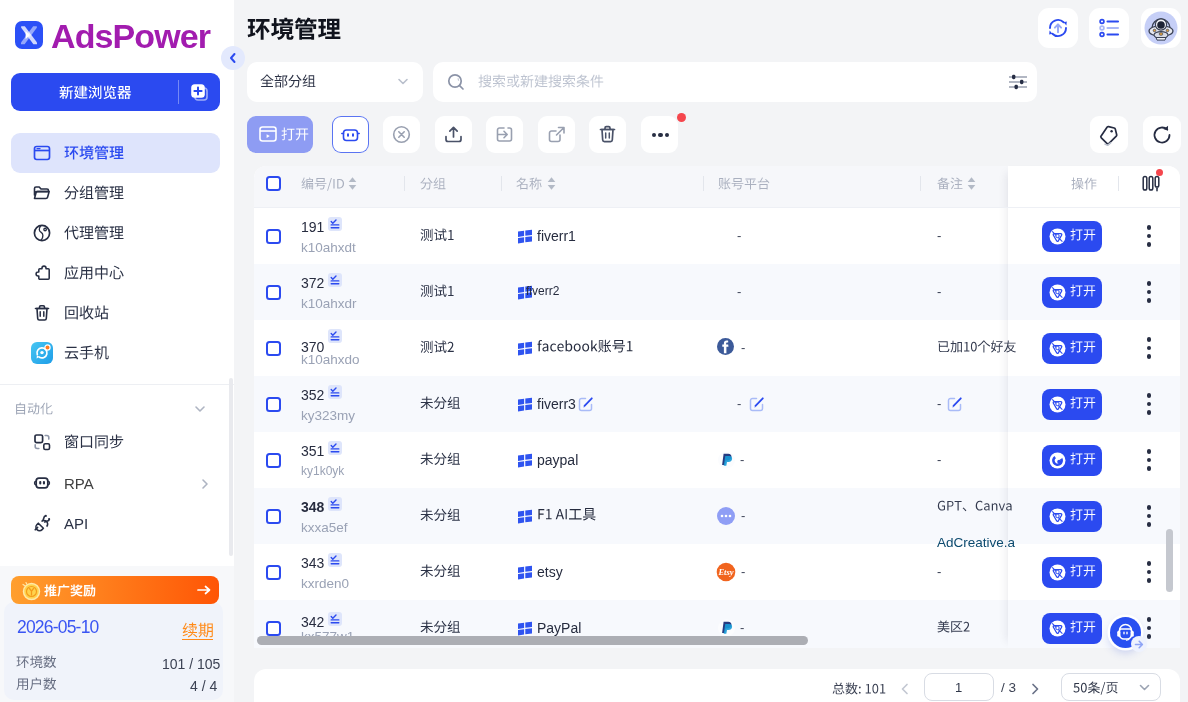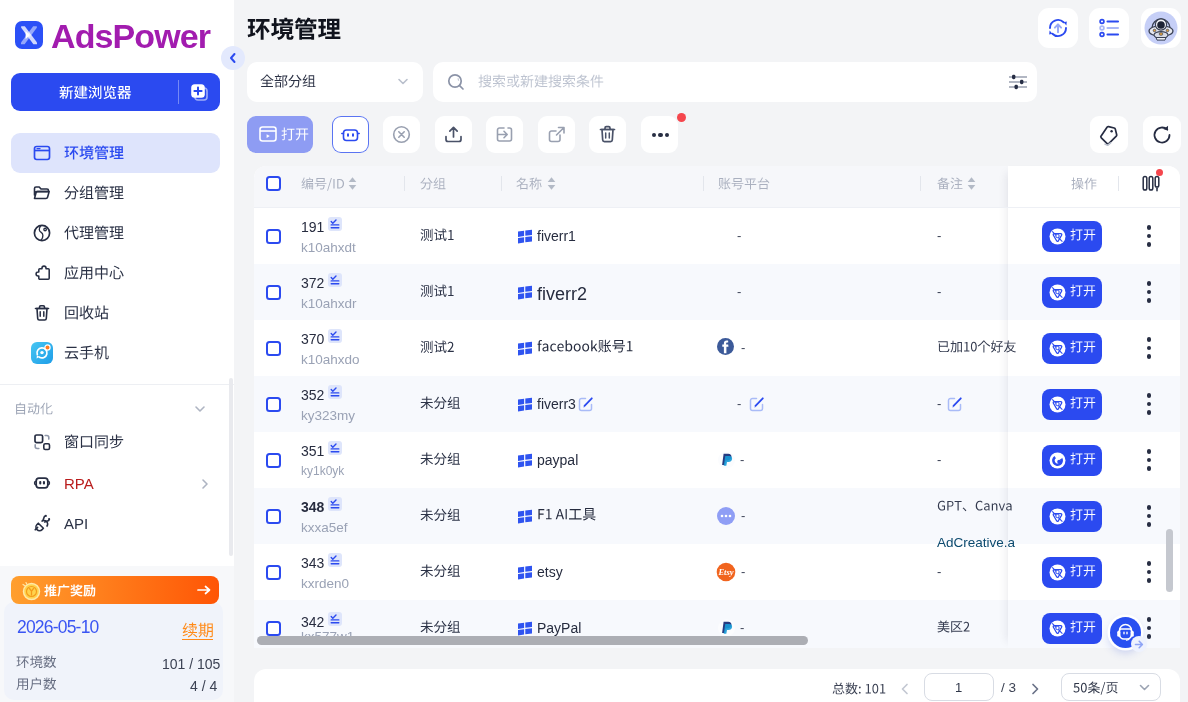--- a/index.html
+++ b/index.html
@@ -91,21 +91,21 @@
   </svg>
 <svg class="ab " style="left:64px;top:434px" width="61.0" height="16.8" viewBox="0 0 61.0 16.8">
     <path fill="#2a3145" d="M6.4 4.9C6.2 5.4 6 6 5.7 6.5H2V14.4H3.1V13.8H12V14.3H13.1V6.5H6.8C7.1 6.1 7.4 5.6 7.6 5.2ZM3.1 12.9V7.3H12V12.9ZM4 9 5.2 9.5C4.7 9.8 4.2 10.2 3.6 10.4C3.8 10.6 4 10.8 4.1 11C4.8 10.7 5.5 10.3 6 9.9C6.6 10.2 7.1 10.4 7.7 10.7C6.7 11.4 5.5 11.9 4.3 12.2C4.5 12.4 4.7 12.7 4.9 12.9C6.1 12.5 7.4 12 8.4 11.2C9.2 11.6 9.8 12 10.2 12.4L10.8 11.7C10.4 11.4 9.8 11 9.1 10.6C9.8 10 10.3 9.4 10.6 8.6L10.1 8.3L9.9 8.3H7.7L8.1 7.8L7.2 7.6C6.9 8.1 6.5 8.6 5.9 9C5.4 8.8 5 8.6 4.6 8.4ZM9.4 9C9.2 9.4 8.8 9.8 8.4 10.2C7.8 9.9 7.2 9.6 6.7 9.3L7.1 9ZM1.1 1.7V4.1H2.1V2.7H5.1C4.8 4 3.8 4.8 0.9 5.2C1.1 5.4 1.3 5.9 1.4 6.1C4.7 5.6 5.9 4.5 6.3 2.7H8.3V4.3C8.3 5.3 8.6 5.5 9.9 5.5C10.1 5.5 11.6 5.5 11.9 5.5C12.8 5.5 13.1 5.2 13.2 4H14.1V1.7H8.1V0.6H6.9V1.7ZM13 3.8C12.7 3.8 12.4 3.6 12.3 3.5C12.2 4.5 12.2 4.6 11.7 4.6C11.4 4.6 10.2 4.6 10 4.6C9.5 4.6 9.4 4.6 9.4 4.3V2.7H13Z M16.9 2.2V14H18.1V12.8H26.9V14H28.1V2.2ZM18.1 11.6V3.3H26.9V11.6Z M33.7 4V5H41.3V4ZM35.5 7.5H39.5V10.4H35.5ZM34.5 6.6V12.4H35.5V11.3H40.5V6.6ZM31.3 1.4V14.4H32.4V2.4H42.6V13C42.6 13.2 42.5 13.3 42.2 13.3C42 13.3 41.1 13.3 40.2 13.3C40.4 13.6 40.5 14.1 40.6 14.4C41.9 14.4 42.6 14.4 43.1 14.2C43.5 14 43.7 13.7 43.7 13V1.4Z M48.9 6.7C48.2 7.9 47 9 45.8 9.7C46.1 9.9 46.5 10.2 46.8 10.4C47.9 9.6 49.2 8.4 50.1 7.1ZM56.5 7.2C55.2 10.9 52.3 12.7 46.9 13.4C47.1 13.6 47.4 14.1 47.5 14.4C53.1 13.6 56.2 11.7 57.6 7.5ZM48.1 1.8V5.1H45.8V6.2H51.9V9.7C51.9 9.9 51.9 9.9 51.7 9.9C51.5 9.9 50.7 9.9 49.9 9.9C50.1 10.2 50.2 10.6 50.3 10.9C51.3 10.9 52.1 10.9 52.5 10.7C53 10.6 53.1 10.3 53.1 9.7V6.2H59.2V5.1H53.1V3.4H57.7V2.4H53.1V0.6H51.9V5.1H49.2V1.8Z"></path>
   </svg>
 <svg class="ab" style="left:32px;top:473px" width="20" height="20" viewBox="0 0 20 20">
     <rect x="4.2" y="5.2" width="11.6" height="9.6" rx="2.8" fill="none" stroke="#272e43" stroke-width="1.7"></rect>
     <path d="M4 8.2c-1.9.2-1.9 3.6 0 3.8M16 8.2c1.9.2 1.9 3.6 0 3.8" fill="none" stroke="#272e43" stroke-width="1.5"></path>
     <rect x="7.2" y="8" width="2.1" height="3.4" rx="1" fill="#272e43"></rect>
     <rect x="10.9" y="8" width="2.1" height="3.4" rx="1" fill="#272e43"></rect>
   </svg>
-<div class="ab" style="left:64px;top:476px;font-size:15px;color:#b91c1c;font-weight:400;letter-spacing:0;line-height:1;">RPA</div>
+<div class="ab" style="left:64px;top:476px;font-size:15px;color:#404040;font-weight:400;letter-spacing:0;line-height:1;">RPA</div>
 <svg class="ab" style="left:199px;top:478px" width="12" height="12" viewBox="0 0 12 12">
     <path d="M4 2l4 4-4 4" fill="none" stroke="#aeb4c2" stroke-width="1.6" stroke-linecap="round" stroke-linejoin="round"></path>
   </svg>
 <svg class="ab" style="left:32px;top:513px" width="20" height="20" viewBox="0 0 20 20">
     <path d="M3.2 16.8l2.4-2.4" stroke="#272e43" stroke-width="1.6" stroke-linecap="round"></path>
     <path d="M5 11.5a3.6 3.6 0 0 0 5.1 5.1l1.3-1.3-5.1-5.1z" fill="none" stroke="#272e43" stroke-width="1.6" stroke-linejoin="round"></path>
     <path d="M9.5 8.5a3.6 3.6 0 0 1 5.1 5.1" fill="none" stroke="#272e43" stroke-width="1.6"></path>
     <path d="M12.5 3.2 11 7.3M16.8 7.5l-4.1 1.5" stroke="#272e43" stroke-width="1.6" stroke-linecap="round"></path>
     <circle cx="13.8" cy="2.9" r="1.1" fill="#272e43"></circle>
     <circle cx="17.1" cy="6.2" r="1.1" fill="#272e43"></circle>
@@ -357,38 +357,38 @@
     <path fill="#2c3347" d="M6.6 10.6C7.2 11.3 8 12.3 8.4 12.9L9.1 12.4C8.7 11.8 7.9 10.9 7.2 10.2ZM4.2 1.3V9.8H5V2.1H7.9V9.8H8.8V1.3ZM11.7 0.7V11.8C11.7 12 11.6 12.1 11.4 12.1C11.2 12.1 10.6 12.1 9.9 12.1C10 12.3 10.2 12.7 10.2 12.9C11.1 12.9 11.7 12.9 12.1 12.7C12.4 12.6 12.5 12.3 12.5 11.8V0.7ZM9.9 1.8V9.8H10.7V1.8ZM6 3.1V7.8C6 9.5 5.8 11.2 3.5 12.3C3.6 12.4 3.9 12.8 4 12.9C6.4 11.7 6.8 9.7 6.8 7.9V3.1ZM1.1 1.4C1.8 1.8 2.8 2.5 3.3 2.9L3.9 2.1C3.4 1.7 2.4 1.1 1.7 0.7ZM0.5 5C1.3 5.5 2.2 6.1 2.7 6.5L3.3 5.7C2.8 5.3 1.8 4.7 1.1 4.3ZM0.8 12.2 1.7 12.8C2.3 11.5 2.9 9.9 3.4 8.5L2.6 7.9C2.1 9.5 1.3 11.2 0.8 12.2Z M15.1 1.4C15.8 2 16.7 2.9 17.1 3.4L17.8 2.7C17.4 2.2 16.5 1.4 15.8 0.8ZM24 1.1C24.6 1.7 25.2 2.6 25.4 3.1L26.2 2.6C25.9 2.1 25.3 1.3 24.7 0.7ZM14.2 4.8V5.8H16.1V10.6C16.1 11.2 15.6 11.6 15.4 11.7C15.6 11.9 15.8 12.4 15.9 12.6C16.1 12.4 16.5 12.1 18.8 10.6C18.7 10.4 18.6 10 18.5 9.7L17 10.7V4.8ZM22.6 0.6 22.6 3.3H18.2V4.3H22.7C22.9 9.4 23.6 12.9 25.2 12.9C25.7 12.9 26.3 12.4 26.6 10.1C26.4 10 25.9 9.7 25.7 9.5C25.7 10.8 25.5 11.6 25.3 11.6C24.4 11.6 23.9 8.5 23.7 4.3H26.4V3.3H23.6C23.6 2.5 23.6 1.6 23.6 0.6ZM18.4 11.1 18.6 12C19.8 11.7 21.2 11.2 22.7 10.8L22.5 9.9L21 10.4V7.2H22.2V6.3H18.6V7.2H20V10.6Z M28.2 11.9H33.6V10.9H31.6V2H30.7C30.1 2.3 29.5 2.5 28.6 2.7V3.5H30.4V10.9H28.2Z"></path>
   </svg>
 <svg class="ab" style="left:518px;top:285px" width="14" height="15" viewBox="0 0 14 15">
     <g fill="#2f54f0" transform="skewY(-8) translate(0 2.6)">
       <rect x="0" y="0" width="6.1" height="5.3"></rect>
       <rect x="7.3" y="0" width="6.7" height="5.3"></rect>
       <rect x="0" y="6.5" width="6.1" height="5.3"></rect>
       <rect x="7.3" y="6.5" width="6.7" height="5.3"></rect>
     </g>
   </svg>
-<div class="ab" style="left:537px;top:285px;font-size:18px;color:#262c3f;font-weight:400;letter-spacing:0;line-height:1;">fiverr2</div>
+<div class="ab" style="left:526px;top:285px;font-size:12px;color:#262c3f;font-weight:400;letter-spacing:0;line-height:1;">fiverr2</div>
 <div class="ab" style="left:737px;top:285px;font-size:13px;color:#3f4659;font-weight:400;letter-spacing:0;line-height:1;">-</div>
 <div class="ab" style="left:937px;top:285px;font-size:13px;color:#343b4f;font-weight:400;letter-spacing:0;line-height:1;">-</div>
 <div class="ab" style="left:1042px;top:276.5px;width:60px;height:31px;border-radius:8px;background:#2b4af0"></div>
 <svg class="ab" style="left:1049px;top:283.5px" width="17" height="17" viewBox="0 0 17 17">
 <circle cx="8.5" cy="8.5" r="8" fill="#fff"></circle>
 <path d="M5.2 5.6h6.6c.8 0 1.2.9.8 1.6l-3.3 5.6c-.4.7-1.3.7-1.7 0L4.4 7.2c-.4-.7 0-1.6.8-1.6z" fill="none" stroke="#2b4af0" stroke-width="1.3" stroke-linejoin="round"></path>
 <path d="M3.2 3.4 13.4 13.6" stroke="#2b4af0" stroke-width="1.1"></path>
 <circle cx="8.5" cy="8" r="1.7" fill="#fff" stroke="#2b4af0" stroke-width="1"></circle>
 </svg>
 <svg class="ab " style="left:1070px;top:284px" width="27.0" height="14.6" viewBox="0 0 27.0 14.6">
     <path fill="#fff" d="M2.6 0.5V3.1H0.6V4.1H2.6V6.9C1.8 7.1 1.1 7.3 0.5 7.4L0.8 8.4L2.6 7.9V11.2C2.6 11.4 2.5 11.4 2.3 11.4C2.2 11.4 1.6 11.4 1 11.4C1.1 11.7 1.2 12.1 1.3 12.3C2.2 12.3 2.7 12.3 3.1 12.2C3.4 12 3.5 11.7 3.5 11.2V7.6L5.5 7L5.4 6.1L3.5 6.6V4.1H5.4V3.1H3.5V0.5ZM5.4 1.6V2.6H9.1V11C9.1 11.3 9 11.4 8.8 11.4C8.5 11.4 7.6 11.4 6.6 11.3C6.8 11.6 6.9 12.1 7 12.4C8.2 12.4 9.1 12.4 9.5 12.2C10 12.1 10.2 11.7 10.2 11V2.6H12.5V1.6Z M21.4 2.3V6H17.8V5.4V2.3ZM13.7 6V6.9H16.7C16.6 8.7 15.9 10.5 13.7 11.8C14 12 14.3 12.3 14.5 12.5C16.9 11 17.6 9 17.7 6.9H21.4V12.5H22.4V6.9H25.3V6H22.4V2.3H24.9V1.4H14.2V2.3H16.8V5.4L16.8 6Z"></path>
   </svg>
 <div class="ab" style="left:1147px;top:281.3px;width:4.4px;height:4.4px;border-radius:50%;background:#272e43"></div>
 <div class="ab" style="left:1147px;top:289.8px;width:4.4px;height:4.4px;border-radius:50%;background:#272e43"></div>
 <div class="ab" style="left:1147px;top:298.3px;width:4.4px;height:4.4px;border-radius:50%;background:#272e43"></div>
 <div class="ab" style="left:266px;top:341px;width:15px;height:15px;border:2px solid #2b4af0;border-radius:3.5px;background:#fff"></div>
-<div class="ab" style="left:301px;top:332px;font-size:14px;color:#272c3f;font-weight:400;letter-spacing:0;line-height:1;">370</div>
+<div class="ab" style="left:301px;top:340px;font-size:14px;color:#272c3f;font-weight:400;letter-spacing:0;line-height:1;">370</div>
 <svg class="ab" style="left:328px;top:329px" width="14" height="14" viewBox="0 0 14 14">
 <rect x="0" y="0" width="14" height="14" rx="3" fill="#dee5fb"></rect>
 <path d="M3.2 4.6l1.6 1.6L8 3" fill="none" stroke="#2b4af0" stroke-width="1.4" stroke-linecap="round" stroke-linejoin="round"></path>
 <path d="M3.2 7.9h7.6M3.2 10.7h7.6" stroke="#2b4af0" stroke-width="1.4" stroke-linecap="round"></path>
 </svg>
 <div class="ab" style="left:301px;top:352.5px;font-size:13.5px;color:#9aa2b5;font-weight:400;letter-spacing:0;line-height:1;">k10ahxdo</div>
 <svg class="ab " style="left:420px;top:340px" width="35.5" height="15.1" viewBox="0 0 35.5 15.1">
     <path fill="#2c3347" d="M6.6 10.6C7.2 11.3 8 12.3 8.4 12.9L9.1 12.4C8.7 11.8 7.9 10.9 7.2 10.2ZM4.2 1.3V9.8H5V2.1H7.9V9.8H8.8V1.3ZM11.7 0.7V11.8C11.7 12 11.6 12.1 11.4 12.1C11.2 12.1 10.6 12.1 9.9 12.1C10 12.3 10.2 12.7 10.2 12.9C11.1 12.9 11.7 12.9 12.1 12.7C12.4 12.6 12.5 12.3 12.5 11.8V0.7ZM9.9 1.8V9.8H10.7V1.8ZM6 3.1V7.8C6 9.5 5.8 11.2 3.5 12.3C3.6 12.4 3.9 12.8 4 12.9C6.4 11.7 6.8 9.7 6.8 7.9V3.1ZM1.1 1.4C1.8 1.8 2.8 2.5 3.3 2.9L3.9 2.1C3.4 1.7 2.4 1.1 1.7 0.7ZM0.5 5C1.3 5.5 2.2 6.1 2.7 6.5L3.3 5.7C2.8 5.3 1.8 4.7 1.1 4.3ZM0.8 12.2 1.7 12.8C2.3 11.5 2.9 9.9 3.4 8.5L2.6 7.9C2.1 9.5 1.3 11.2 0.8 12.2Z M15.1 1.4C15.8 2 16.7 2.9 17.1 3.4L17.8 2.7C17.4 2.2 16.5 1.4 15.8 0.8ZM24 1.1C24.6 1.7 25.2 2.6 25.4 3.1L26.2 2.6C25.9 2.1 25.3 1.3 24.7 0.7ZM14.2 4.8V5.8H16.1V10.6C16.1 11.2 15.6 11.6 15.4 11.7C15.6 11.9 15.8 12.4 15.9 12.6C16.1 12.4 16.5 12.1 18.8 10.6C18.7 10.4 18.6 10 18.5 9.7L17 10.7V4.8ZM22.6 0.6 22.6 3.3H18.2V4.3H22.7C22.9 9.4 23.6 12.9 25.2 12.9C25.7 12.9 26.3 12.4 26.6 10.1C26.4 10 25.9 9.7 25.7 9.5C25.7 10.8 25.5 11.6 25.3 11.6C24.4 11.6 23.9 8.5 23.7 4.3H26.4V3.3H23.6C23.6 2.5 23.6 1.6 23.6 0.6ZM18.4 11.1 18.6 12C19.8 11.7 21.2 11.2 22.7 10.8L22.5 9.9L21 10.4V7.2H22.2V6.3H18.6V7.2H20V10.6Z M27.6 11.9H33.8V10.8H31.1C30.6 10.8 30 10.9 29.5 10.9C31.8 8.7 33.3 6.7 33.3 4.7C33.3 3 32.2 1.8 30.5 1.8C29.2 1.8 28.3 2.4 27.5 3.3L28.3 4C28.8 3.3 29.5 2.8 30.3 2.8C31.5 2.8 32.1 3.6 32.1 4.8C32.1 6.5 30.7 8.4 27.6 11.2Z"></path>
   </svg>
 <svg class="ab" style="left:518px;top:341px" width="14" height="15" viewBox="0 0 14 15">

